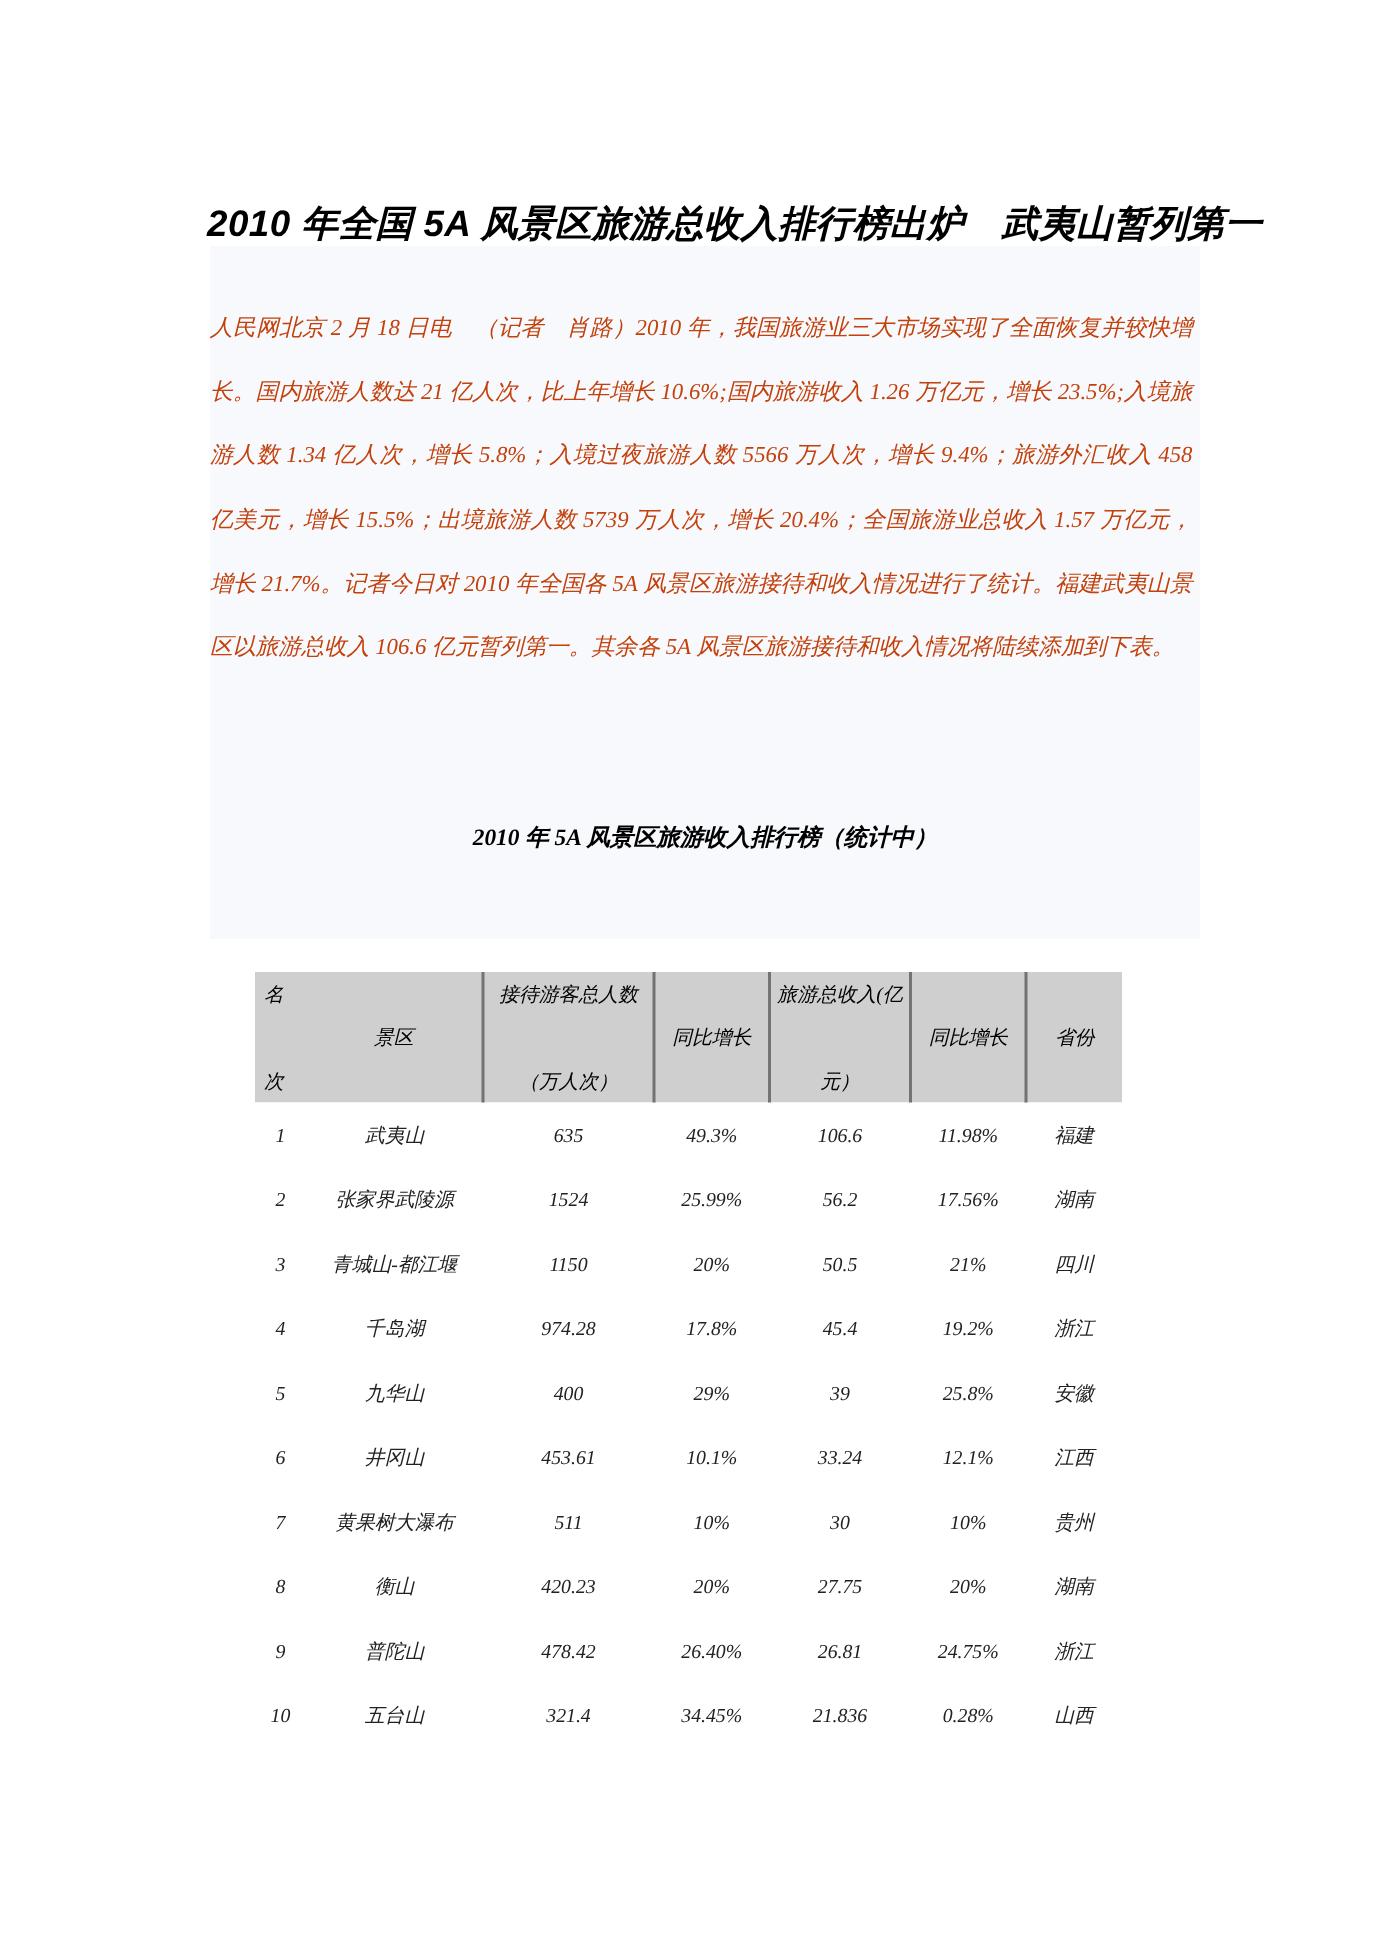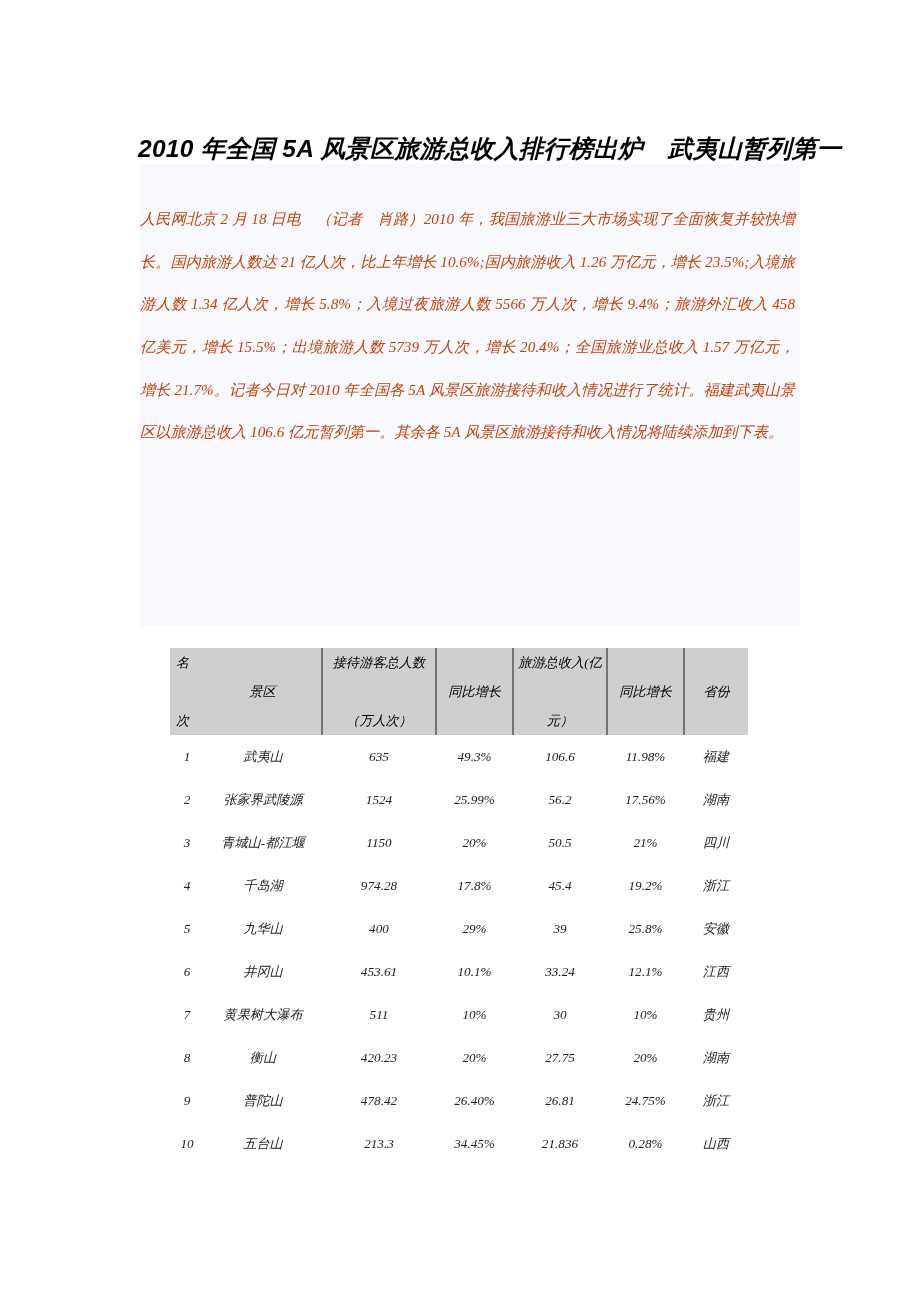--- a/index.html
+++ b/index.html
@@ -134,20 +134,21 @@
 <body>
 
 <div class="page">
 
   <div class="tint-panel"></div>
 
   <h1 class="doc-title">2010 年全国 5A 风景区旅游总收入排行榜出炉　武夷山暂列第一</h1>
 
   <p class="article">人民网北京 2 月 18 日电　（记者　肖路）2010 年，我国旅游业三大市场实现了全面恢复并较快增长。国内旅游人数达 21 亿人次，比上年增长 10.6%;国内旅游收入 1.26 万亿元，增长 23.5%;入境旅游人数 1.34 亿人次，增长 5.8%；入境过夜旅游人数 5566 万人次，增长 9.4%；旅游外汇收入 458 亿美元，增长 15.5%；出境旅游人数 5739 万人次，增长 20.4%；全国旅游业总收入 1.57 万亿元，增长 21.7%。记者今日对 2010 年全国各 5A 风景区旅游接待和收入情况进行了统计。福建武夷山景区以旅游总收入 106.6 亿元暂列第一。其余各 5A 风景区旅游接待和收入情况将陆续添加到下表。</p>
 
+  <div class="table-caption">2010 年 5A 风景区旅游收入排行榜（统计中）</div>
 
   <table class="rank-table">
     <colgroup>
       <col class="c-rank">
         <col class="c-venue">
         <col class="c-arrivals">
       <col class="c-growth1">
         <col class="c-revenue">
         <col class="c-growth2">
       <col class="c-province">
@@ -283,21 +284,21 @@
           <td>普陀山</td>
           <td>478.42</td>
           <td>26.40%</td>
           <td>26.81</td>
           <td>24.75%</td>
           <td>浙江</td>
         </tr>
         <tr>
           <td>10</td>
           <td>五台山</td>
-          <td>213.3</td>
+          <td>321.4</td>
           <td>34.45%</td>
           <td>21.836</td>
           <td>0.28%</td>
           <td>山西</td>
         </tr>
       </tbody>
   </table>
 
 </div>
 

